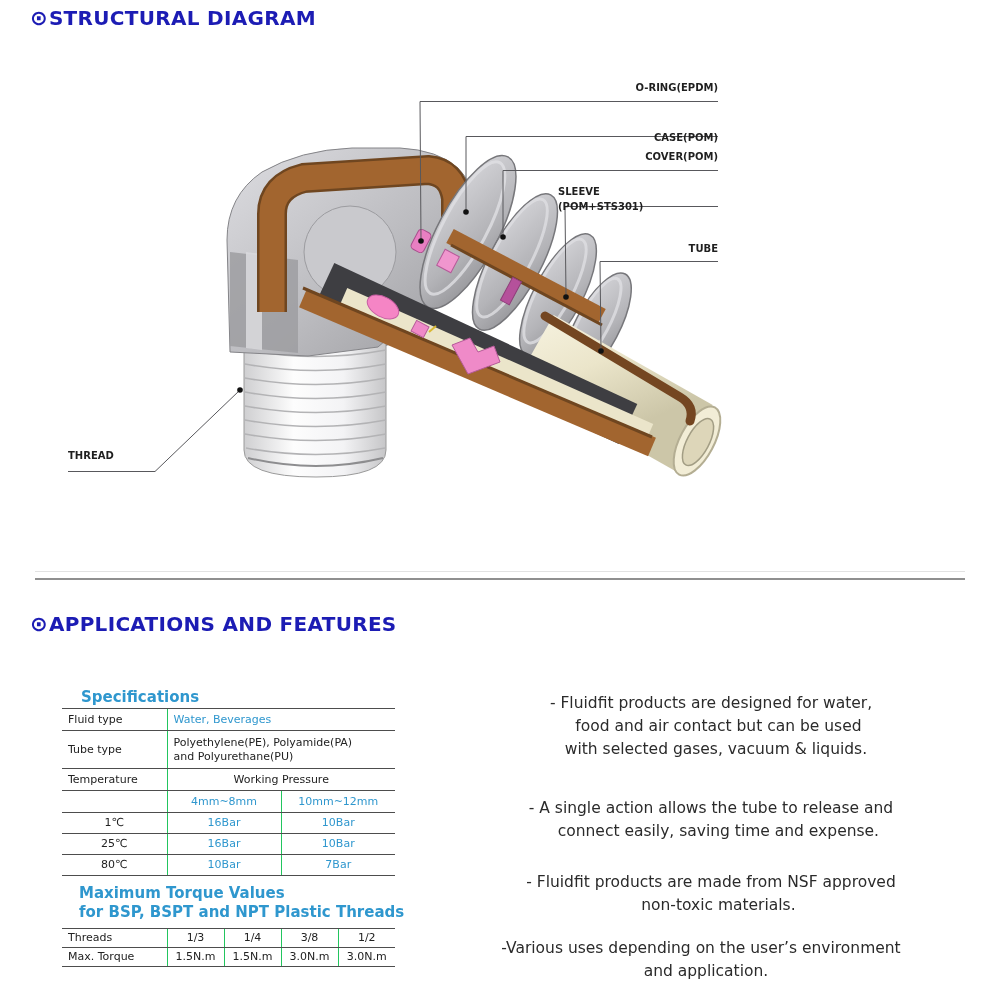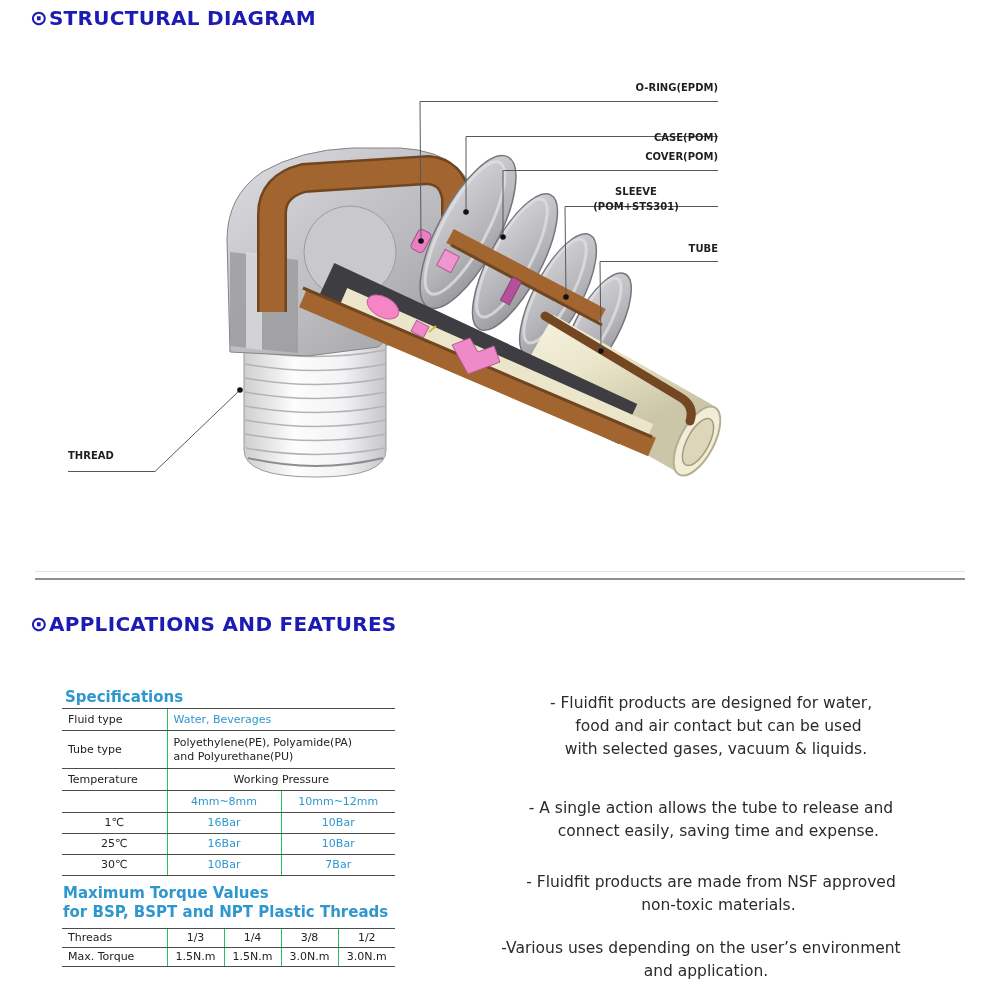--- a/index.html
+++ b/index.html
@@ -8,36 +8,36 @@
   .abs{position:absolute;}
 
   
   .sec-head{position:absolute;left:30px;display:flex;align-items:center;
             color:#1c1cb4;font-weight:bold;font-size:20px;letter-spacing:.3px;white-space:nowrap;}
   .sec-head .dot-icon{font-size:21px;line-height:20px;margin-right:1px;}
 
   
   .dlabel{position:absolute;color:#1f1f1f;font-size:10px;font-weight:600;white-space:nowrap;}
   .dlabel.right{right:282px;text-align:right;}
-  .sleeve-wrap{position:absolute;right:280px;width:168px;text-align:center;}
+  .sleeve-wrap{position:absolute;right:274px;width:168px;text-align:left;}
 
   
   .divider-light{position:absolute;left:35px;width:930px;height:1px;background:#e2e2e2;}
   .divider{position:absolute;left:35px;width:930px;height:2px;background:#8f8f8f;}
 
   
   table{border-collapse:collapse;table-layout:fixed;}
   .spec-table,.torque-table{position:absolute;left:62px;width:333px;font-size:11px;color:#222;}
   .spec-table td,.torque-table td{border-top:1px solid #4d4d4d;border-bottom:1px solid #4d4d4d;
        padding:1px 6px;vertical-align:middle;line-height:1.25;}
   td.bl{border-left:1px solid #22c55e;}
   td.ctr{text-align:center;}
   .blu{color:#2f97ce;}
   .pre{white-space:pre-line;}
-  .tbl-title{position:absolute;color:#2f97ce;font-weight:600;font-size:15px;white-space:nowrap;}
+  .tbl-title{position:absolute;color:#2f97ce;font-weight:600;font-size:15px;white-space:nowrap;margin-left:16px;}
 
   
   .feature{position:absolute;left:428px;width:566px;color:#2b2b2b;font-size:15.5px;
            line-height:23px;white-space:pre-wrap;text-align:center;}
 </style>
 </head>
 <body>
 
 <div id="page">
 
@@ -205,21 +205,21 @@
       <td class="ctr">1℃</td>
       <td class="bl ctr blu">16Bar</td>
       <td class="bl ctr blu">10Bar</td>
     </tr>
     <tr style="height:21px;">
       <td class="ctr">25℃</td>
       <td class="bl ctr blu">16Bar</td>
       <td class="bl ctr blu">10Bar</td>
     </tr>
     <tr style="height:21px;">
-      <td class="ctr">30℃</td>
+      <td class="ctr">80℃</td>
       <td class="bl ctr blu">10Bar</td>
       <td class="bl ctr blu">7Bar</td>
     </tr>
   </tbody>
     </table>
 
   <div class="tbl-title" style="left:63px;top:884px;">Maximum Torque Values</div>
   <div class="tbl-title" style="left:63px;top:903px;">for BSP, BSPT and NPT Plastic Threads</div>
 
   <table class="torque-table" style="top:928px;">

